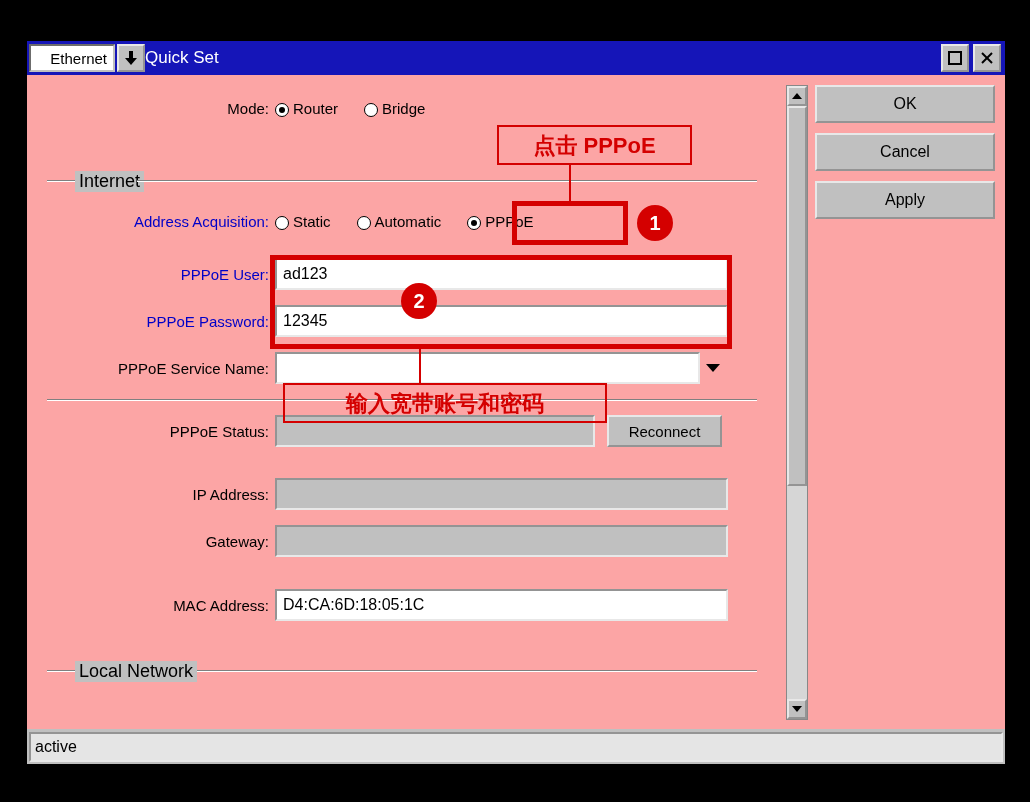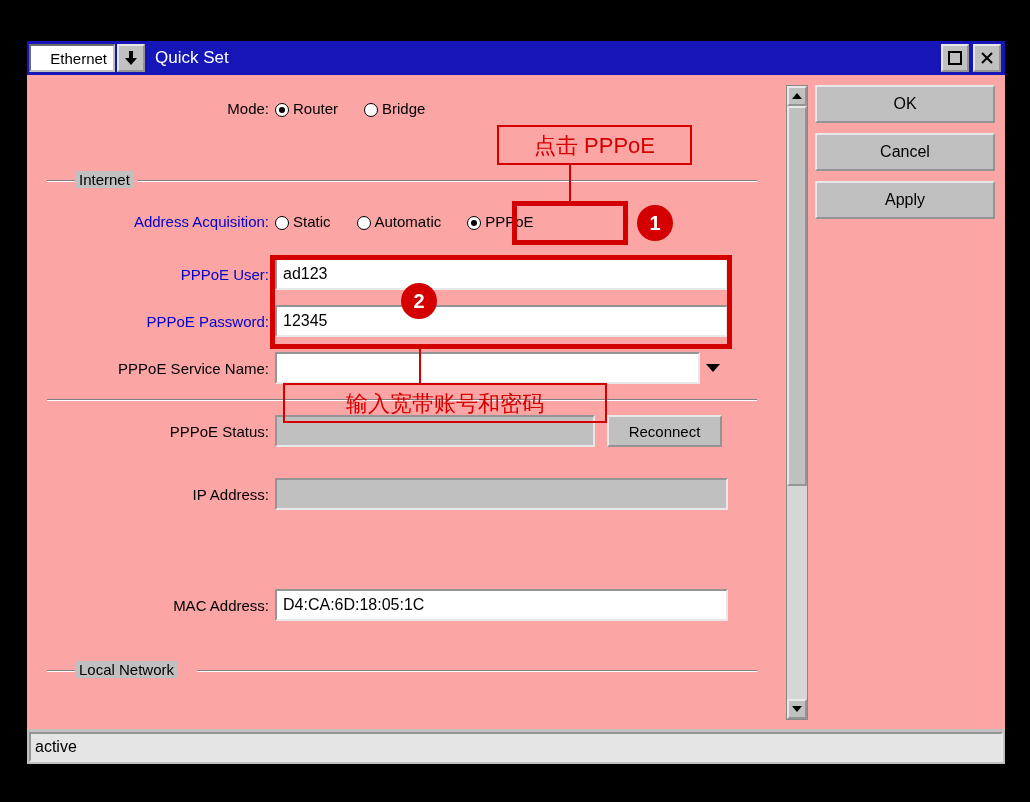--- a/index.html
+++ b/index.html
@@ -44,21 +44,21 @@
   .title-dropbtn {
     width: 28px;
     height: 28px;
     background: #c0c0c0;
     border: 2px outset #e8e8e8;
     margin-left: 2px;
     display: flex;
     align-items: center;
     justify-content: center;
   }
-  .title-text { margin-left: 10px; font-size: 17px; text-align: right; }
+  .title-text { font-size: 17px; text-align: right; }
   .titlebar-btns { margin-left: auto; display: flex; gap: 4px; padding-right: 2px; }
   .titlebtn {
     width: 28px; height: 28px;
     background: #c0c0c0;
     border: 2px outset #e8e8e8;
     display: flex; align-items: center; justify-content: center;
     font-family: Arial; font-weight: bold; color: #000;
     cursor: pointer;
   }
   .client {
@@ -164,21 +164,21 @@
     position: absolute;
     height: 2px;
     background: transparent;
     border-top: 1px solid #808080;
     border-bottom: 1px solid #fff;
   }
   .group-text {
     position: absolute;
     background: #c0c0c0;
     padding: 0 4px;
-    font-size: 15px;
+    font-size: 18px;
   }
   .dropdown-arrow {
     width: 26px; height: 32px;
     display: flex; align-items: center; justify-content: center;
     font-size: 12px;
     cursor: pointer;
   }
   .small-btn {
     height: 32px;
     padding: 0 14px;
@@ -204,21 +204,21 @@
   
   .anno-box {
     position: absolute;
     border: 2px solid #d40000;
   }
   .anno-box.thick { border-width: 5px; }
   .anno-text {
     position: absolute;
     color: #d40000;
     font-size: 22px;
-    font-weight: 400;
+    font-weight: 700;
     white-space: nowrap;
     text-align: center;
   }
   .anno-circle {
     position: absolute;
     width: 36px; height: 36px;
     background: #d40000;
     color: #fff;
     border-radius: 50%;
     display: flex; align-items: center; justify-content: center;
@@ -335,20 +335,26 @@
         </div>
       </div>
 
       <div class="row" style="top:393px; left:0;">
         <div class="label">IP Address:</div>
         <div class="field readonly">
           <span></span>
         </div>
       </div>
 
+      <div class="row" style="top:440px; left:0;">
+        <div class="label">Gateway:</div>
+        <div class="field readonly">
+          <span></span>
+        </div>
+      </div>
 
       <div class="row" style="top:504px; left:0;">
         <div class="label">MAC Address:</div>
         <div class="field">
           <span>D4:CA:6D:18:05:1C</span>
         </div>
       </div>
 
       <div class="group-line" style="top:585px; left:10px; width:30px;"></div>
       <div class="group-text" style="top:576px; left:38px;">Local Network</div>

